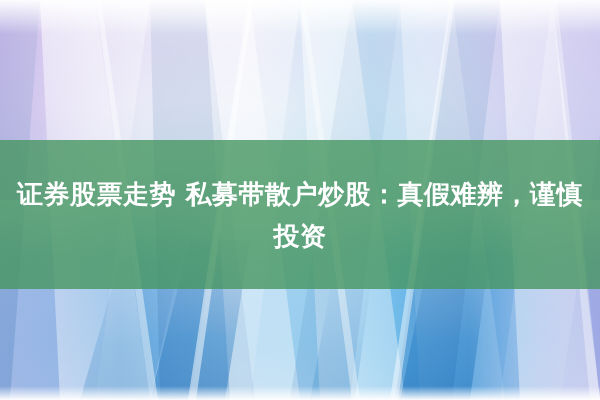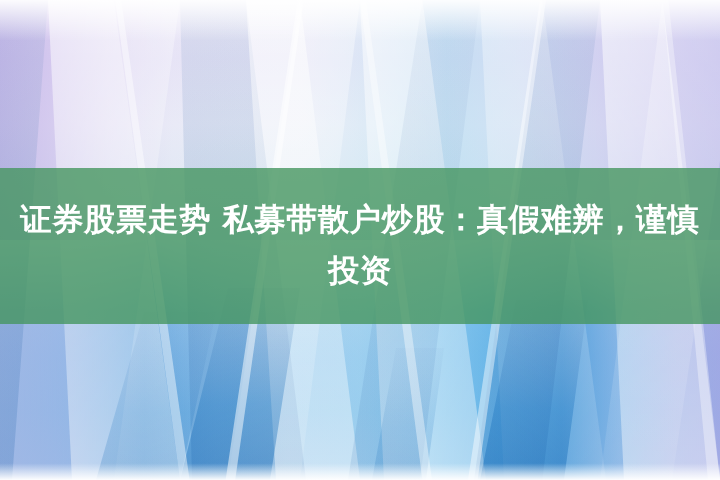--- a/index.html
+++ b/index.html
@@ -118,21 +118,21 @@
     opacity: 0.55;
     white-space: nowrap;
   }
 
   
   .caption-band {
     position: absolute;
     left: 0;
     right: 0;
     top: 140px;
-    height: 130px;
+    height: 149px;
     background: rgba(70,150,96,0.80);
     display: flex;
     align-items: center;
     justify-content: center;
   }
   .caption-text {
     width: 100%;
     padding: 0 14px;
     box-sizing: border-box;
     color: #ffffff;

